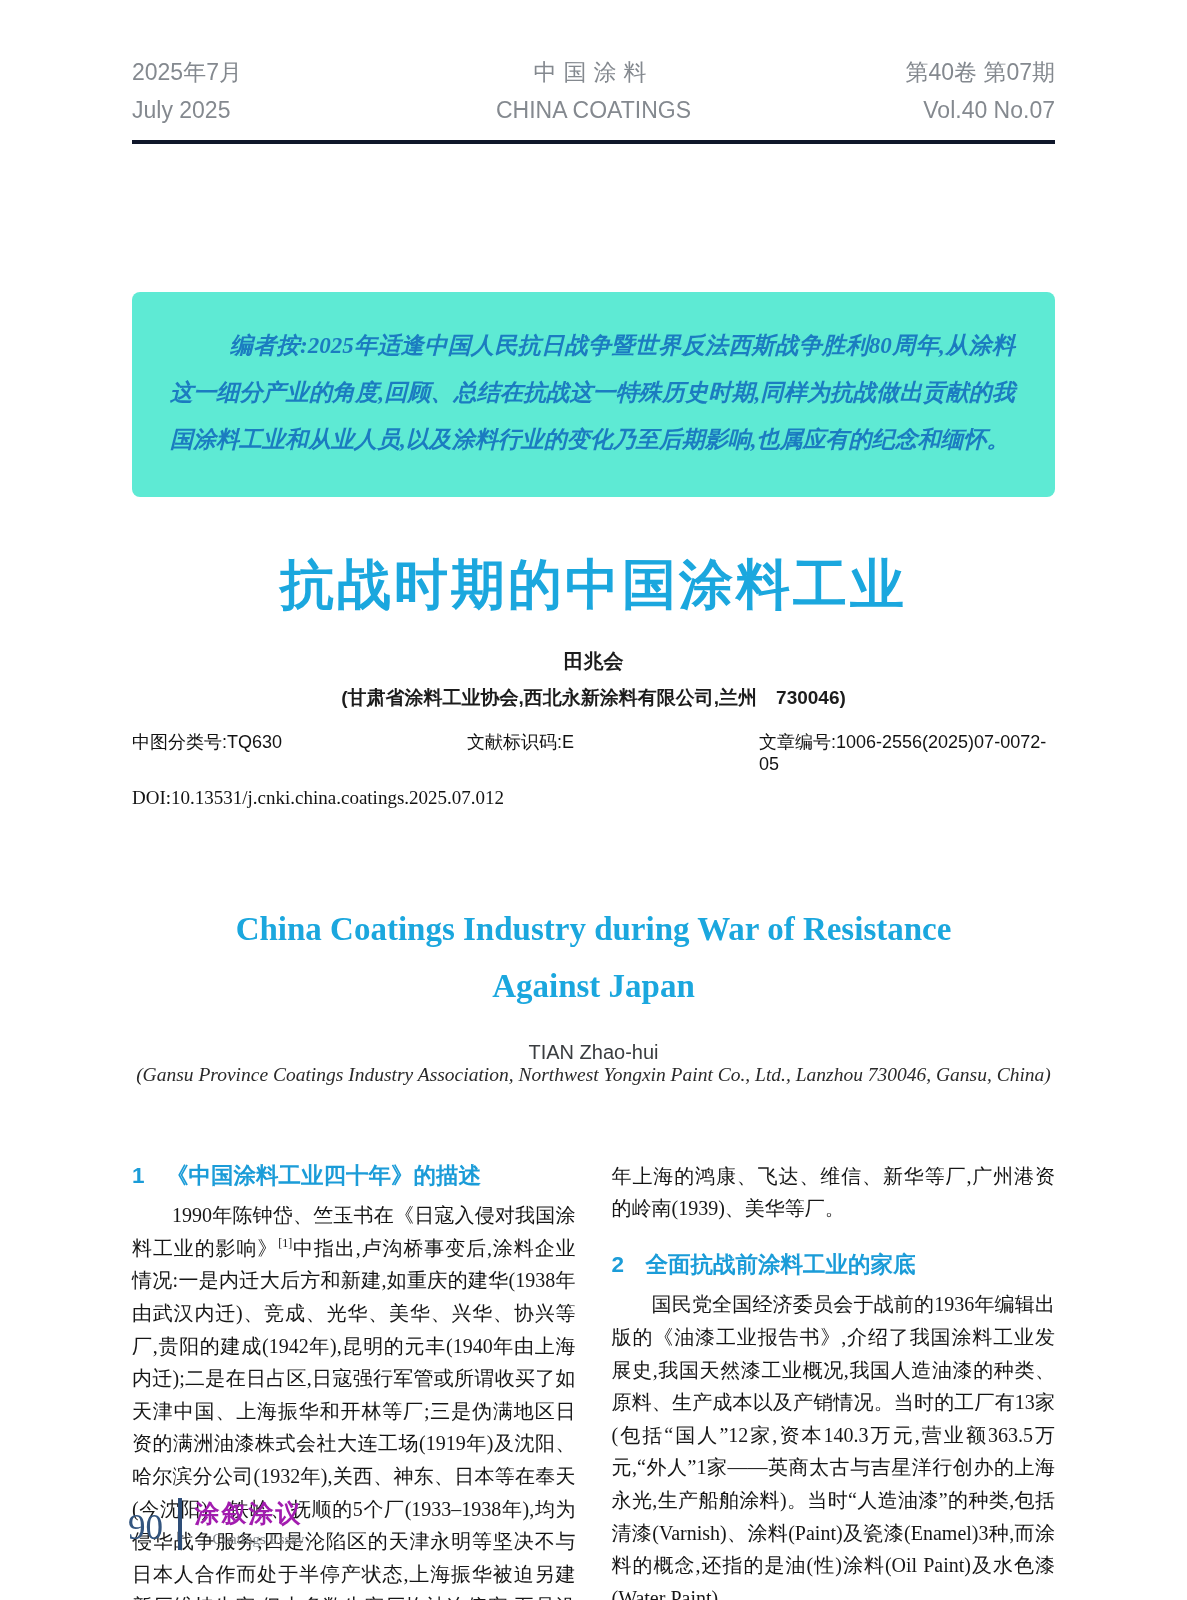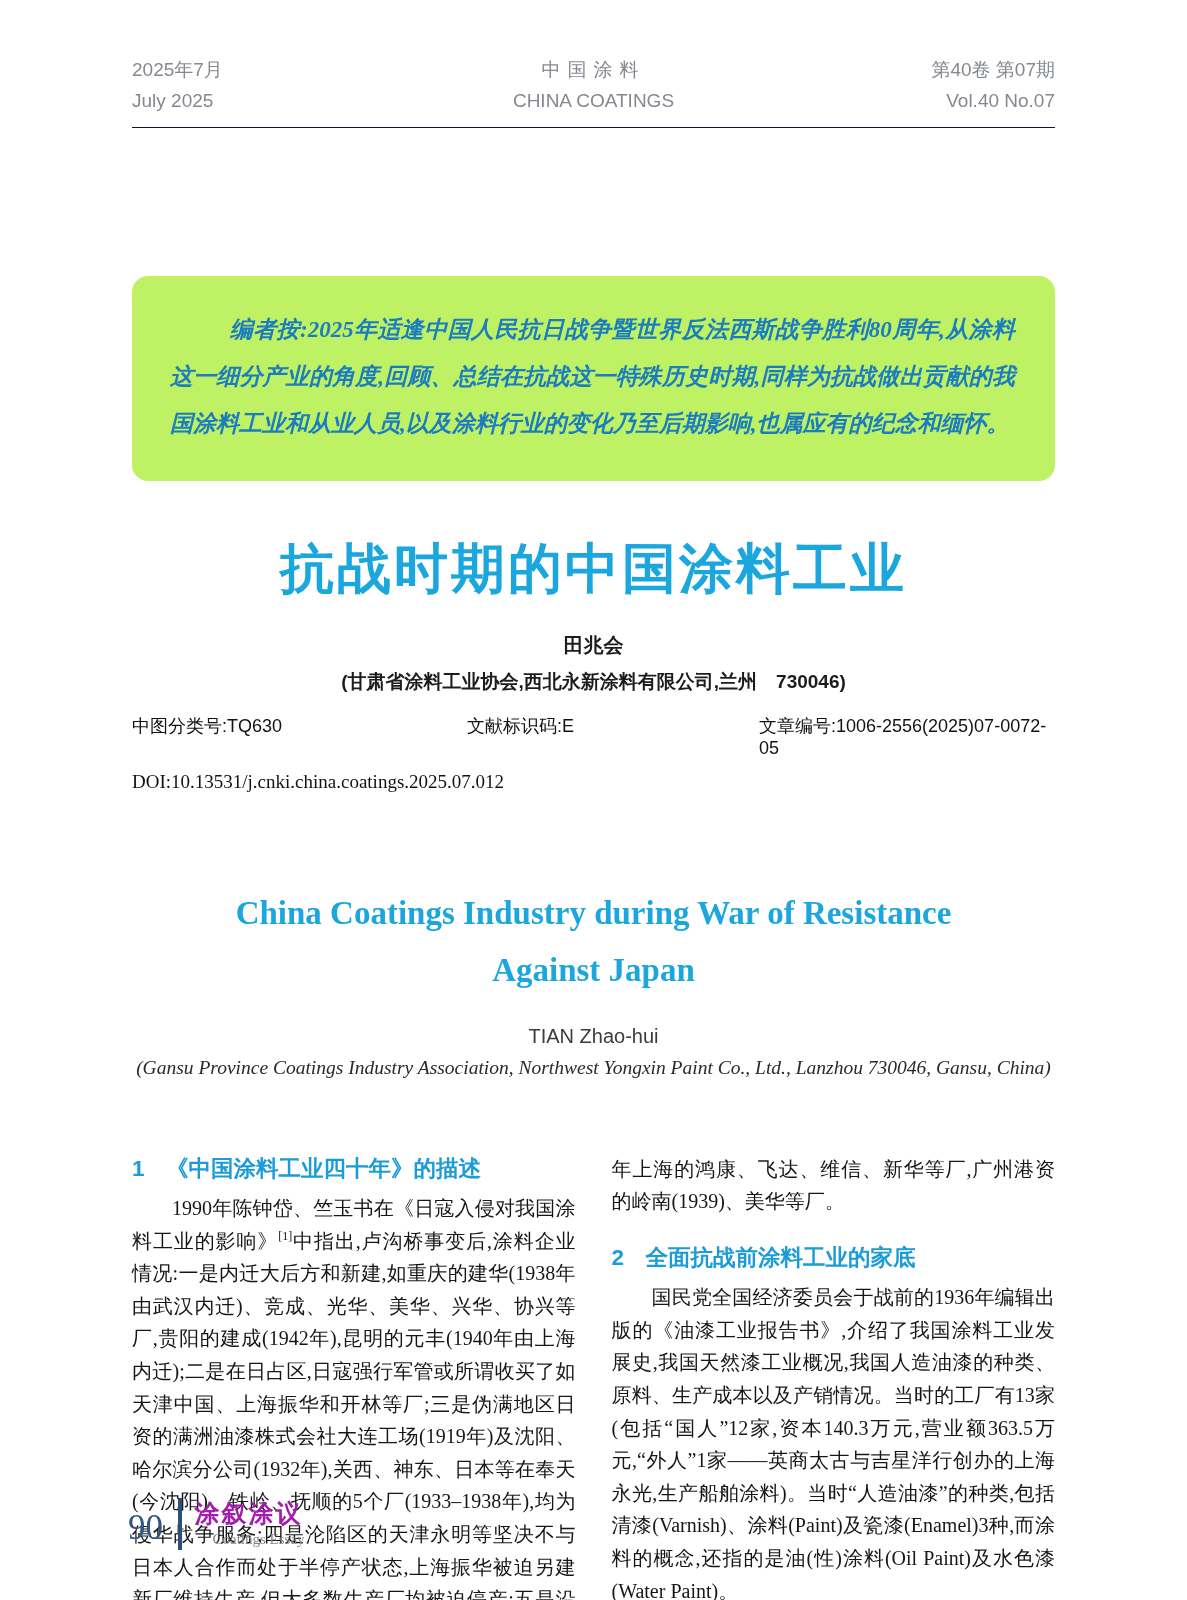--- a/index.html
+++ b/index.html
@@ -16,36 +16,36 @@
   }
   .content { width: 923px; margin: 0 auto; }
 
   
   .jheader {
     display: flex;
     justify-content: space-between;
     align-items: flex-end;
     padding-top: 54px;
     padding-bottom: 10px;
-    border-bottom: 1px solid #0f172a;
-    font-family: "Liberation Sans", sans-serif;
-    font-size: 19px;
+    border-bottom: 4px solid #0f172a;
+    font-family: "Liberation Sans", sans-serif;
+    font-size: 23px;
     line-height: 1.65;
     color: #84898f;
   }
   .jheader .col-left  { text-align: left;  width: 280px; }
   .jheader .col-mid   { text-align: center; flex: 1; }
   .jheader .col-right { text-align: right; width: 280px; }
   .cn-spaced { letter-spacing: 7px; }
 
   
   .note-box {
     margin-top: 148px;
-    background: #bef264;
-    border-radius: 16px;
+    background: #5eead4;
+    border-radius: 8px;
     padding: 30px 40px 34px 38px;
     font-family: "Liberation Serif", "DejaVu Serif", serif;
     font-style: italic;
     font-weight: bold;
     font-size: 23px;
     line-height: 2.05;
     color: #1b7cc0;
     text-align: justify;
   }
   .note-box p { text-indent: 2.6em; }
@@ -104,21 +104,20 @@
     color: #1ba7de;
   }
   .author-en {
     margin-top: 26px;
     text-align: center;
     font-family: "Liberation Sans", sans-serif;
     font-size: 20px;
     color: #3a3d40;
   }
   .affil-en {
-    margin-top: 9px;
     text-align: center;
     font-family: "Liberation Serif", "DejaVu Serif", serif;
     font-style: italic;
     font-size: 19.5px;
     color: #2a2a2a;
   }
 
   
   .body-cols {
     display: flex;

